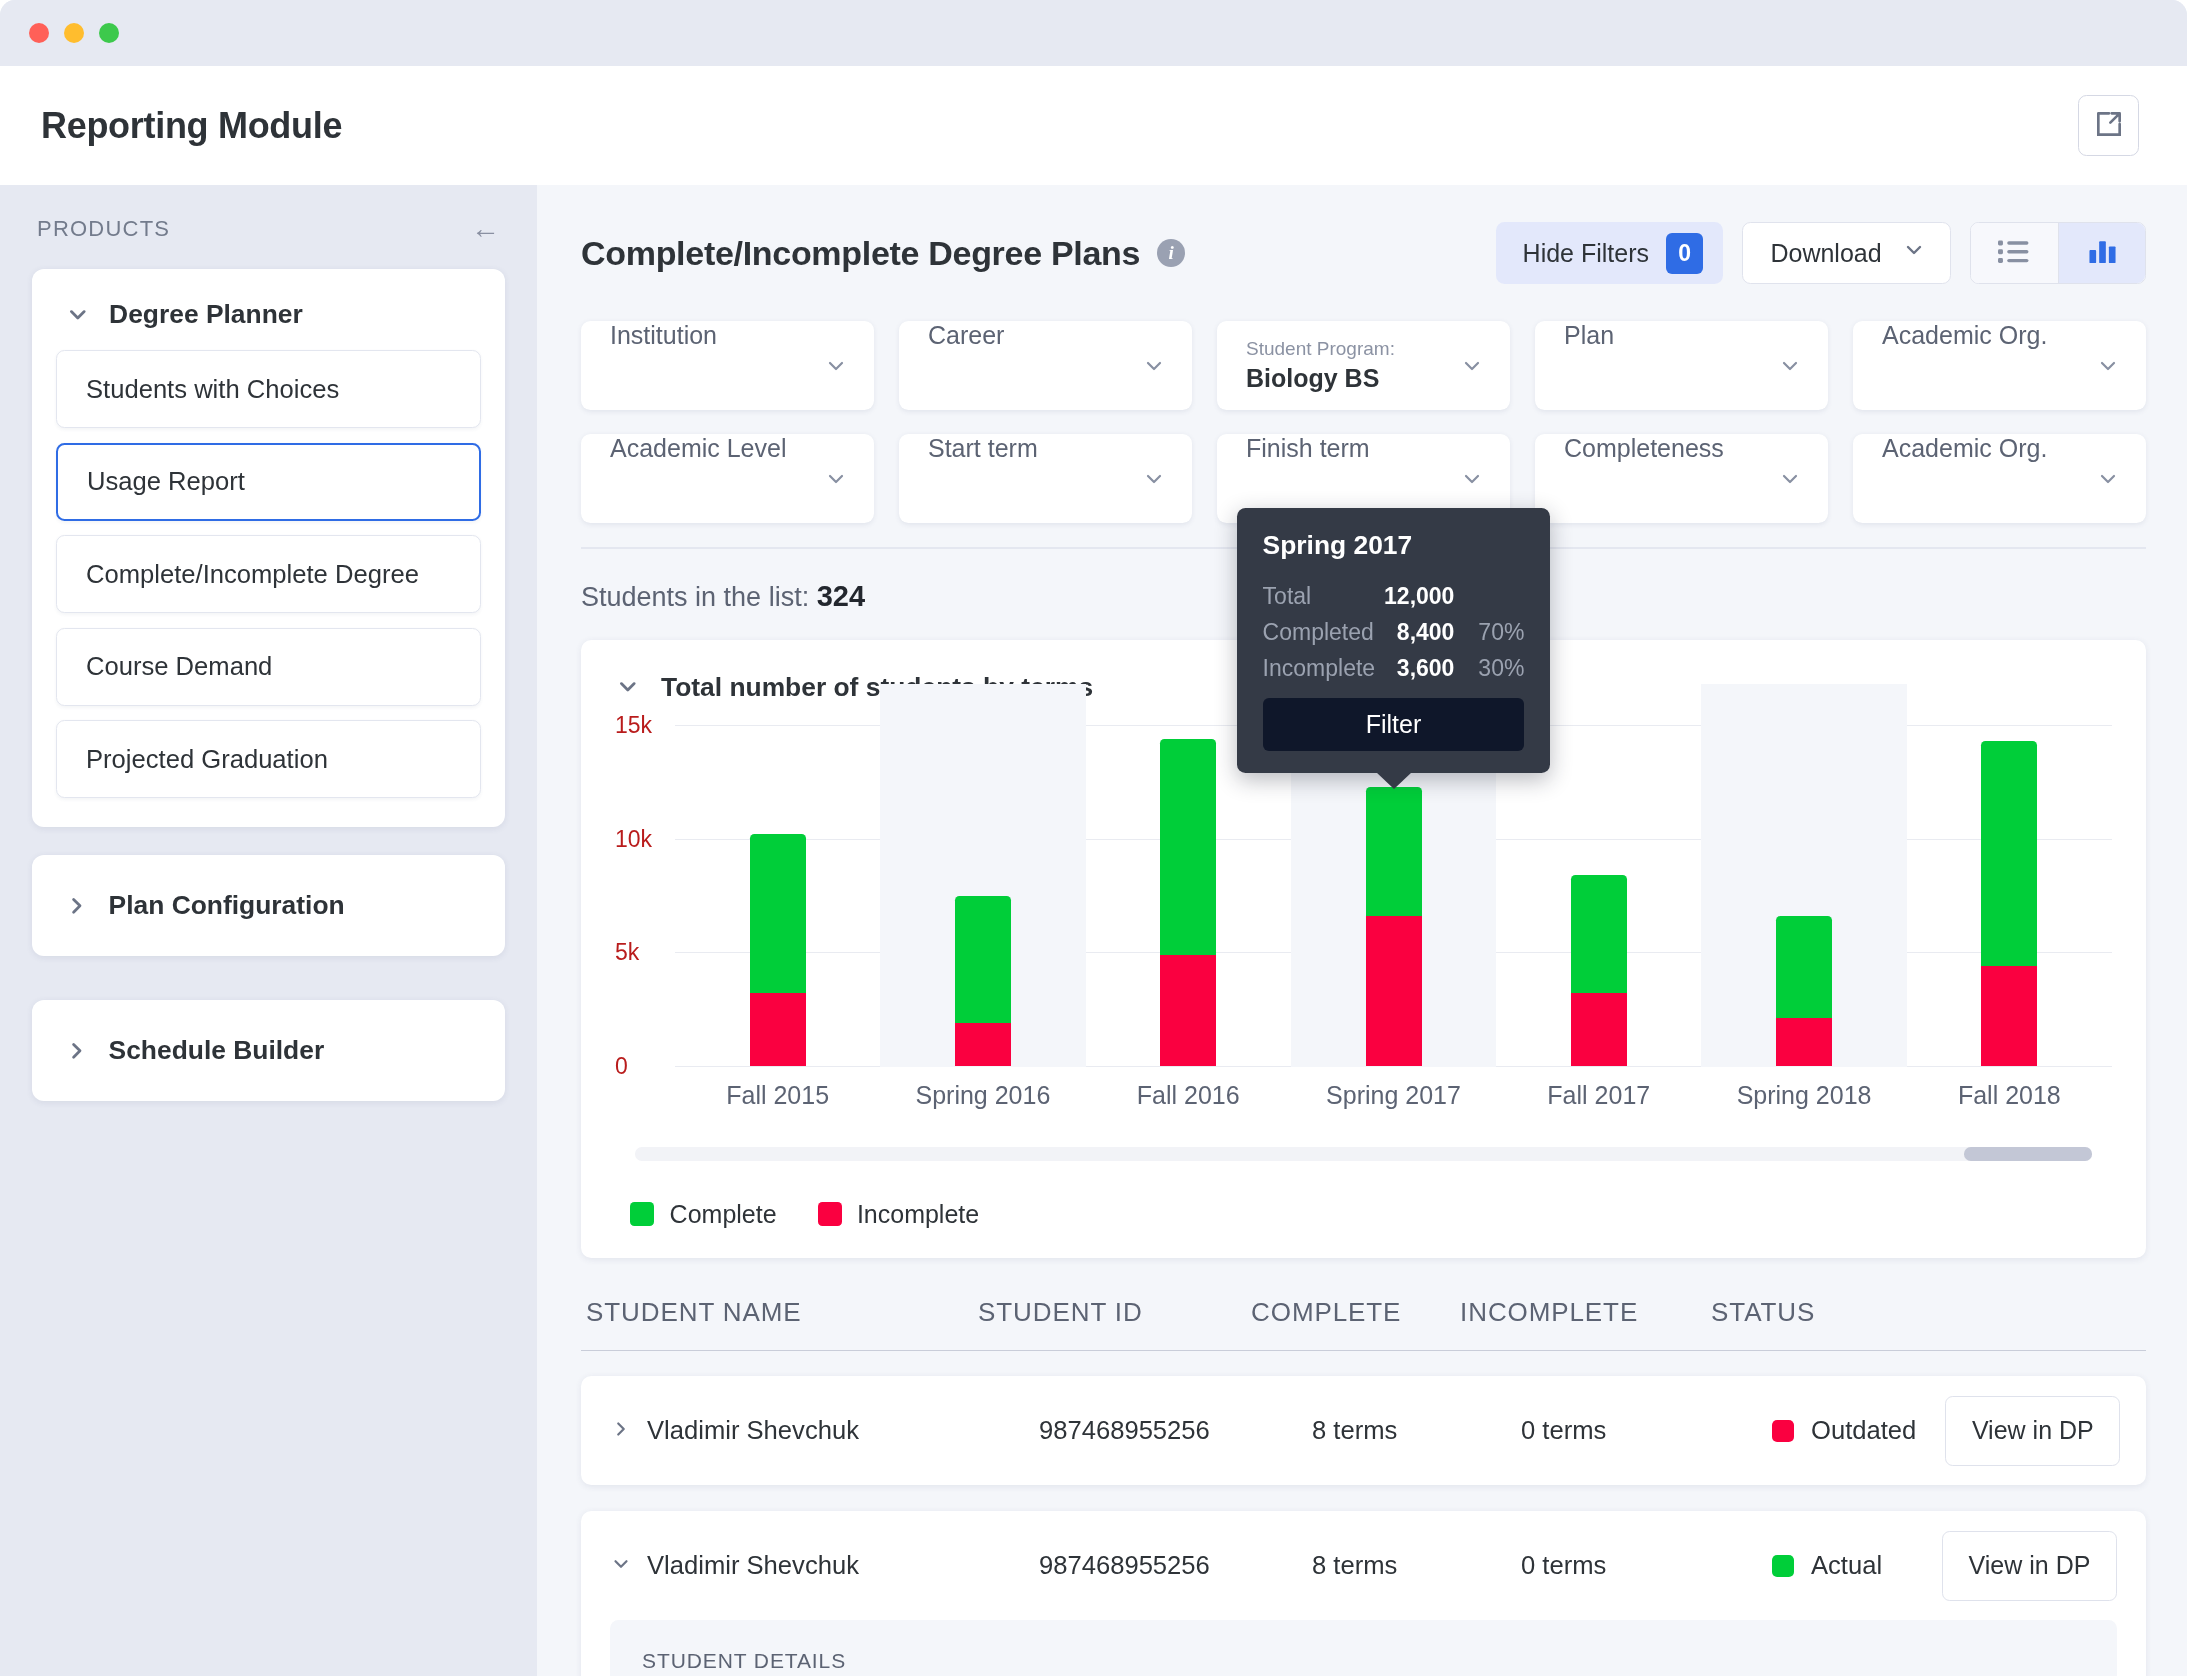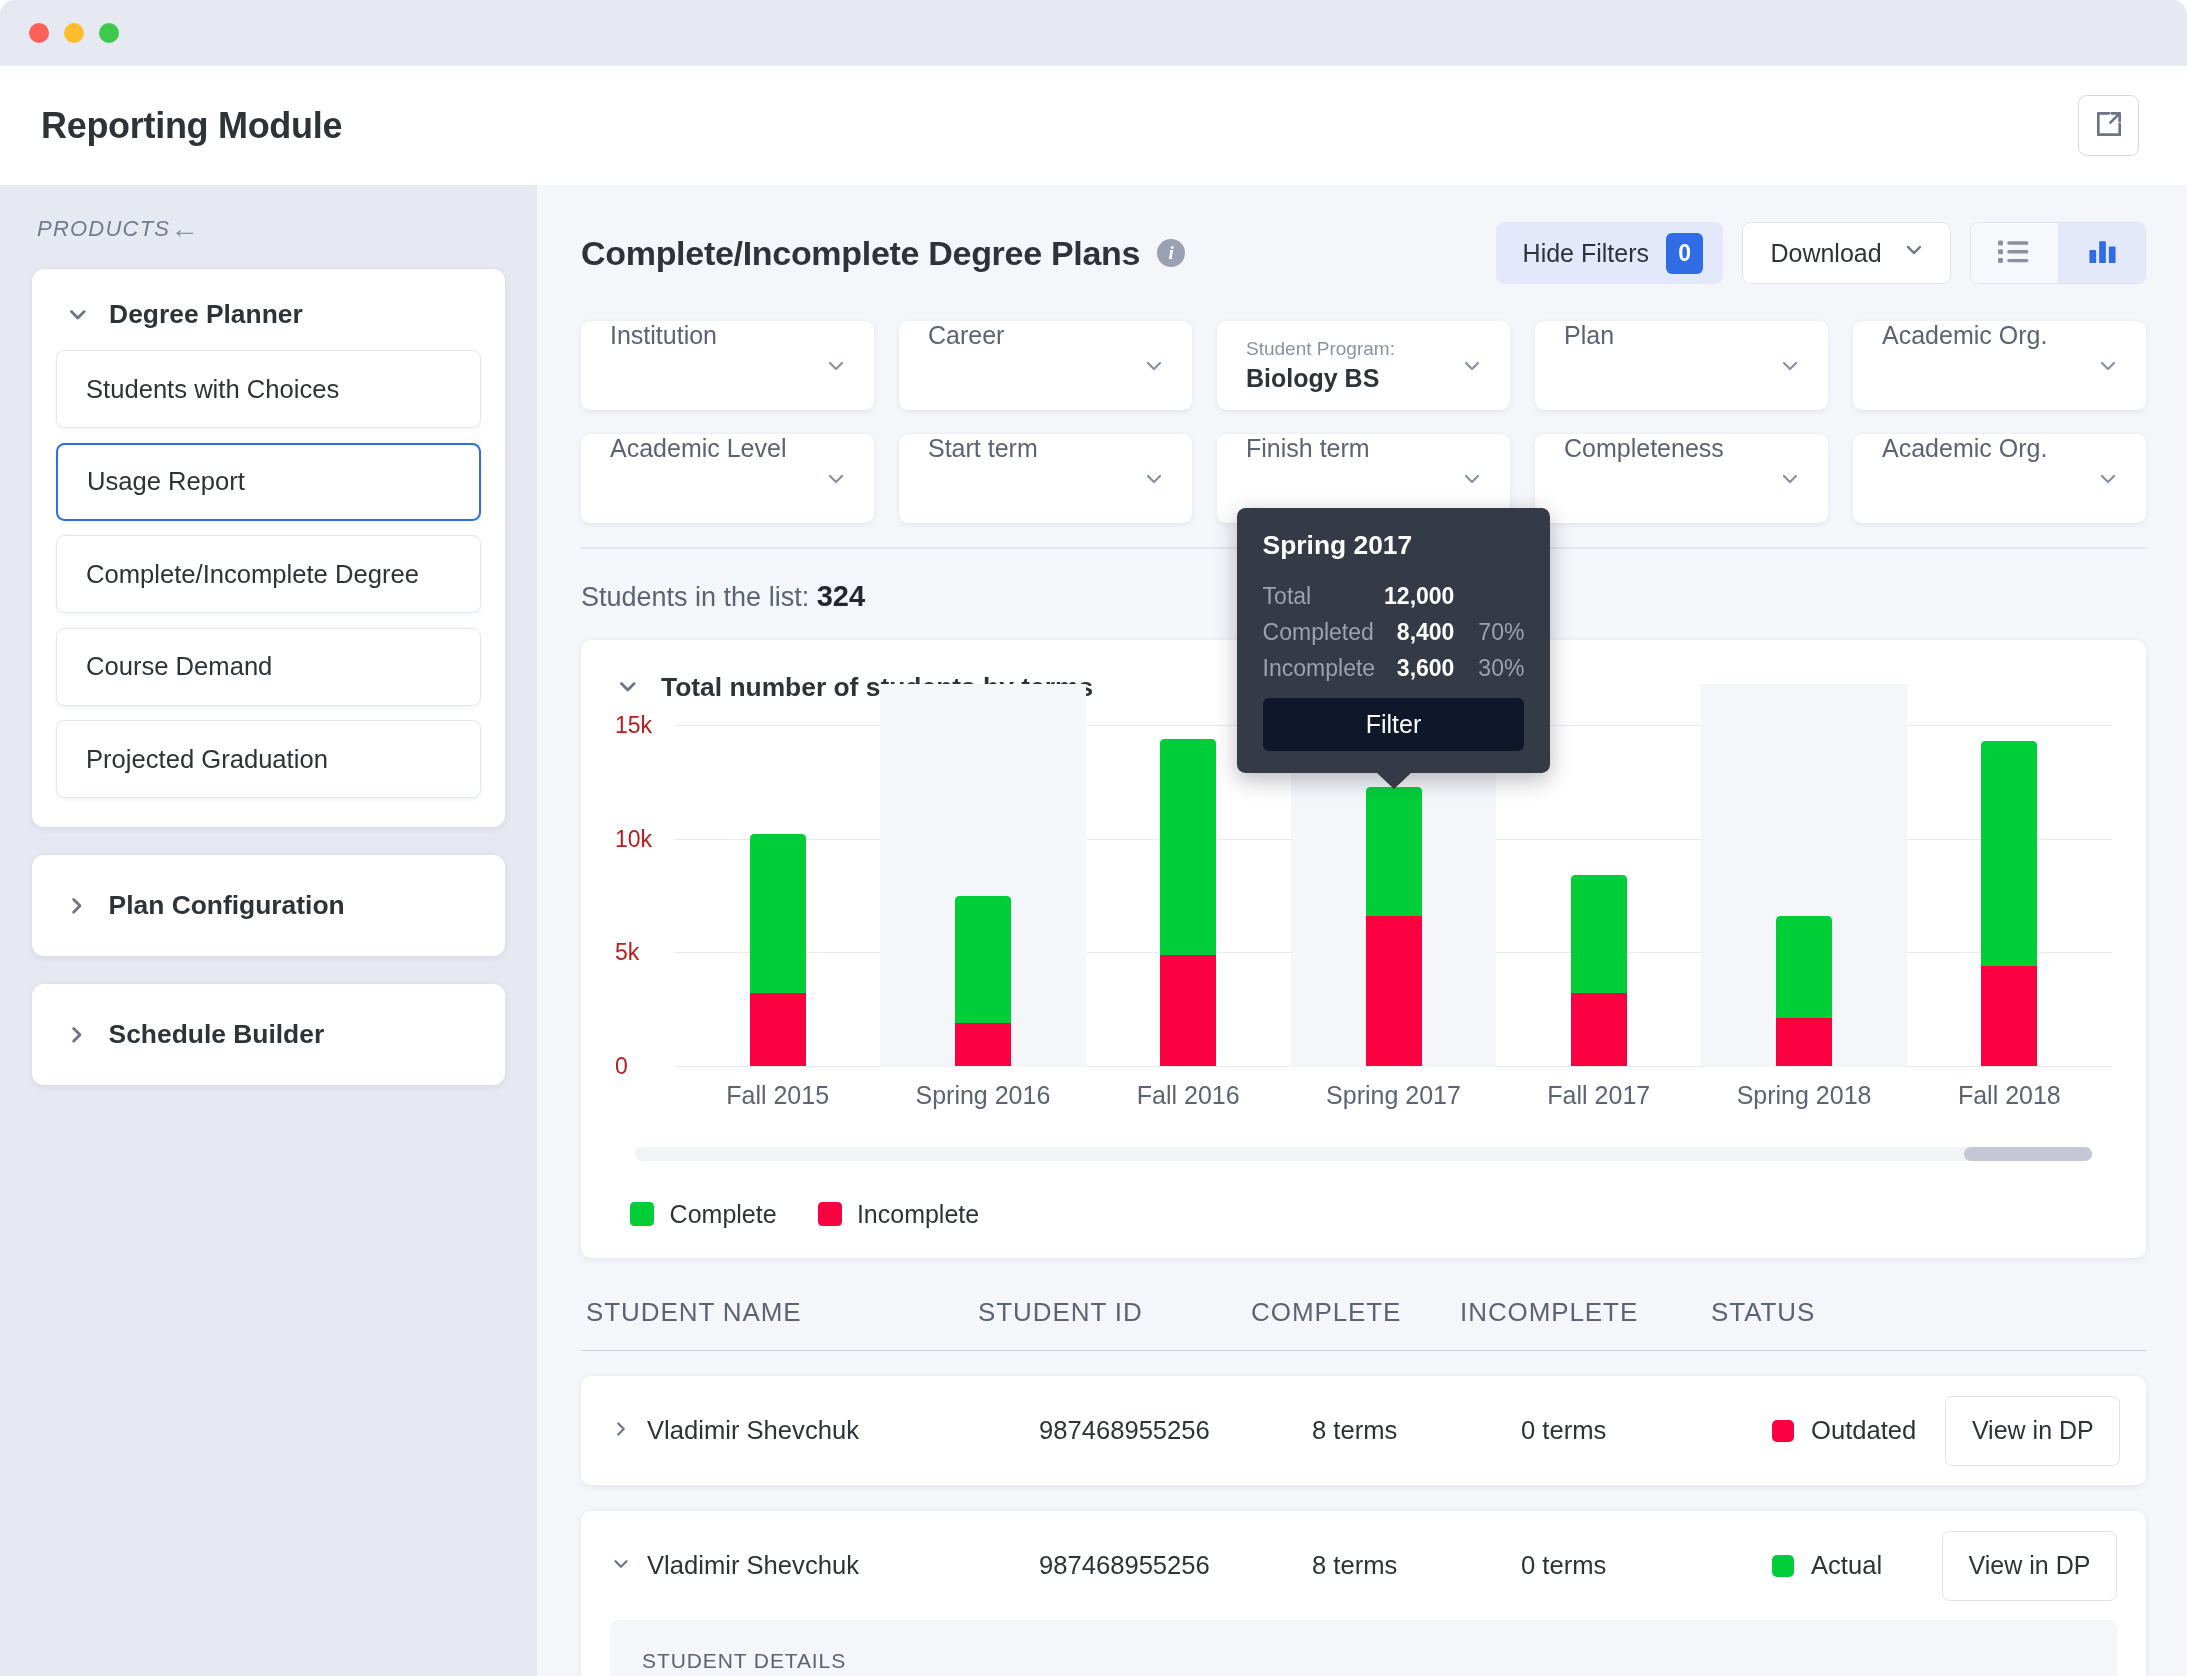--- a/index.html
+++ b/index.html
@@ -47,23 +47,22 @@
   .body { flex: 1; display: flex; min-height: 0; }
 
   
   .sidebar {
     flex: 0 0 537px;
     background: #e6e9f2;
     padding: 29px 32px 0 32px;
     display: flex; flex-direction: column;
   }
   .sidebar-top {
-    display: flex; align-items: center; 
+    display: flex; align-items: center; justify-content: space-between;
     padding: 0 5.1px 25.6px 5.1px;
-    font-style: italic;
   }
   .products-label {
     font-size: 22px; letter-spacing: 1.2px; color: #737b8c; font-weight: 400;
   }
   .collapse-arrow { font-size: 29px; color: #8a90a2; line-height: 1; }
 
   .group-card {
     background: #ffffff; border-radius: 12px; padding: 22px 24px 29px 24px;
     box-shadow: 0 1.7px 6px rgba(60,70,110,.09);
     margin-bottom: 28px;
@@ -82,21 +81,21 @@
     background: #fff;
     box-shadow: 0 1.7px 3.4px rgba(60,70,110,.055);
   }
   .nav-item:last-child { margin-bottom: 0; }
   .nav-item.active { border: 2.6px solid #2f6ce5; }
 
   .collapsed-card {
     background: #ffffff; border-radius: 12px;
     box-shadow: 0 1.7px 6px rgba(60,70,110,.09);
     height: 101px; display: flex; align-items: center; gap: 19px;
-    padding-left: 32px; margin-bottom: 28px;
+    padding-left: 32px; margin-bottom: 44px;
   }
   .collapsed-title { font-size: 26.4px; font-weight: 700; color: #2e3338; }
 
   
   .main {
     flex: 1; background: #f4f6fa; min-width: 0;
     padding: 37px 41px 0 44px;
     position: relative; overflow: hidden;
   }
   .main-head {

